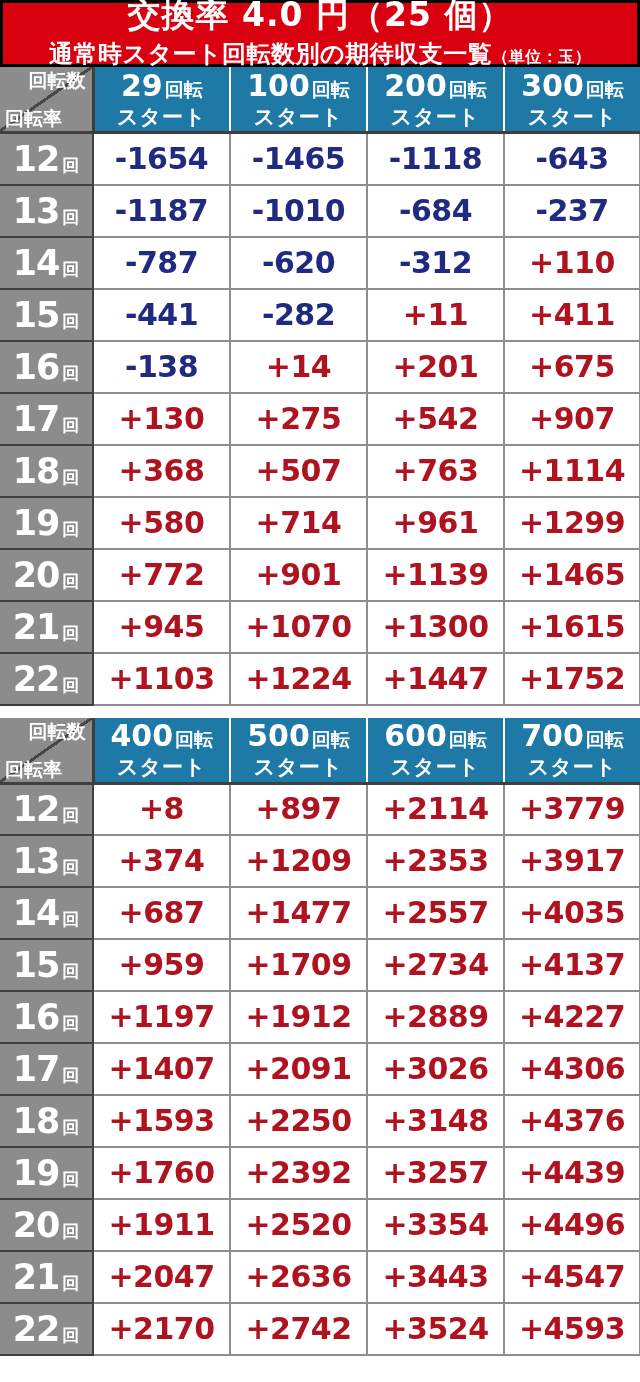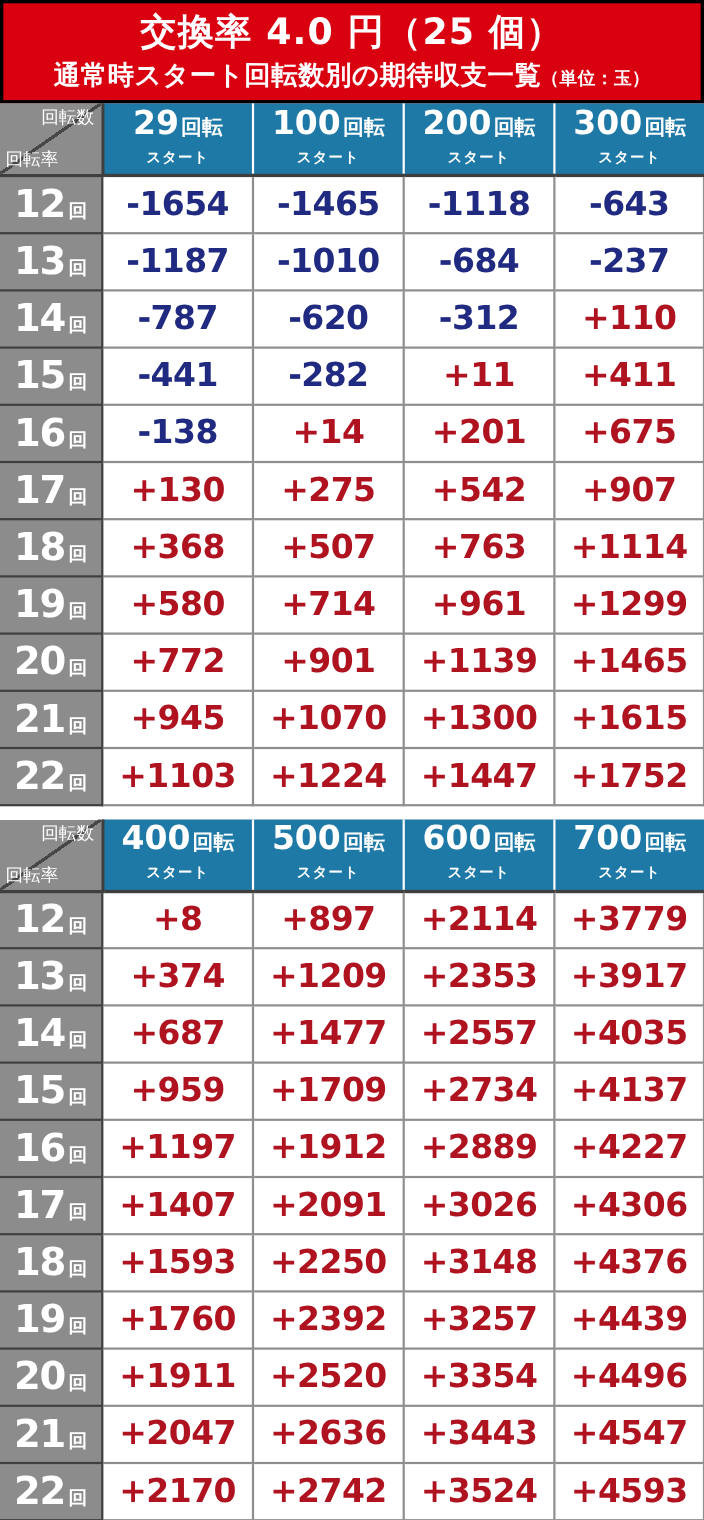--- a/index.html
+++ b/index.html
@@ -1,21 +1,21 @@
 <!DOCTYPE html>
 <html style="--banner-red: #d9000f; --header-blue: #1e79a6; --label-gray: #8c8c8c; --negative-navy: #1f2a80; --positive-red: #b01320;"><head>
 <meta charset="utf-8">
 <style>
   html,body{margin:0;padding:0;background:#ffffff;}
   body{width:640px;font-family:"DejaVu Sans","Liberation Sans",sans-serif;}
   .page{width:640px;height:1382px;overflow:hidden;background:#fff;}
 
   
   .banner{
-    box-sizing:border-box;height:94px;background:var(--banner-red,#d9000f);
+    box-sizing:border-box;height:67px;background:var(--banner-red,#d9000f);
     border:3px solid #000;color:#fff;text-align:center;font-weight:bold;
     display:flex;flex-direction:column;justify-content:center;gap:6px;
   }
   .banner-title{font-size:33px;line-height:38px;letter-spacing:1px;}
   .banner-subtitle{font-size:24px;line-height:28px;letter-spacing:0.5px;}
   .banner-subtitle .unit{font-size:16px;}
 
   
   table.ev-table{border-collapse:collapse;table-layout:fixed;width:640px;}
   .table-gap{height:12px;}
@@ -24,32 +24,32 @@
     position:relative;background:var(--label-gray,#8c8c8c);
     border-right:3px solid #3f3f3f;border-bottom:3px solid #3f3f3f;
     height:64px;padding:0;
   }
   th.corner::before{
     content:"";position:absolute;left:0;top:0;right:0;bottom:0;
     background:linear-gradient(to bottom right,
       rgba(0,0,0,0) calc(50% - 1.5px), #474747 calc(50% - 1.5px),
       #474747 calc(50% + 1.5px), rgba(0,0,0,0) calc(50% + 1.5px));
   }
-  .ctop,.cbot{position:absolute;color:#fff;font-weight:normal;font-size:16px;line-height:16px;}
+  .ctop,.cbot{position:absolute;color:#fff;font-weight:bold;font-size:19px;line-height:16px;}
   .ctop{top:5px;right:6px;}
   .cbot{bottom:5px;left:5px;}
 
   th.colhead{
     background:var(--header-blue,#1e79a6);color:#fff;font-weight:bold;
     border-left:2px solid #fff;border-bottom:3px solid #3f3f3f;
     height:64px;padding:0;text-align:center;vertical-align:middle;
   }
   th.colhead .l1{font-size:30px;line-height:31px;letter-spacing:0;}
   th.colhead .l1 .rot{font-size:19px;margin-left:2px;margin-top:29px;}
-  th.colhead .l2{font-size:13px;line-height:24px;letter-spacing:1px;}
+  th.colhead .l2{font-size:21px;line-height:24px;letter-spacing:1px;}
 
   td.label{
     background:var(--label-gray,#8c8c8c);color:#fff;font-weight:bold;
     border:2px solid #3f3f3f;border-left:none;
     text-align:center;vertical-align:middle;padding:0;margin-top:16px;
   }
   td.label .n{font-size:35px;letter-spacing:-1px;}
   td.label .kai{font-size:17px;margin-left:3px;}
 
   td.val{

